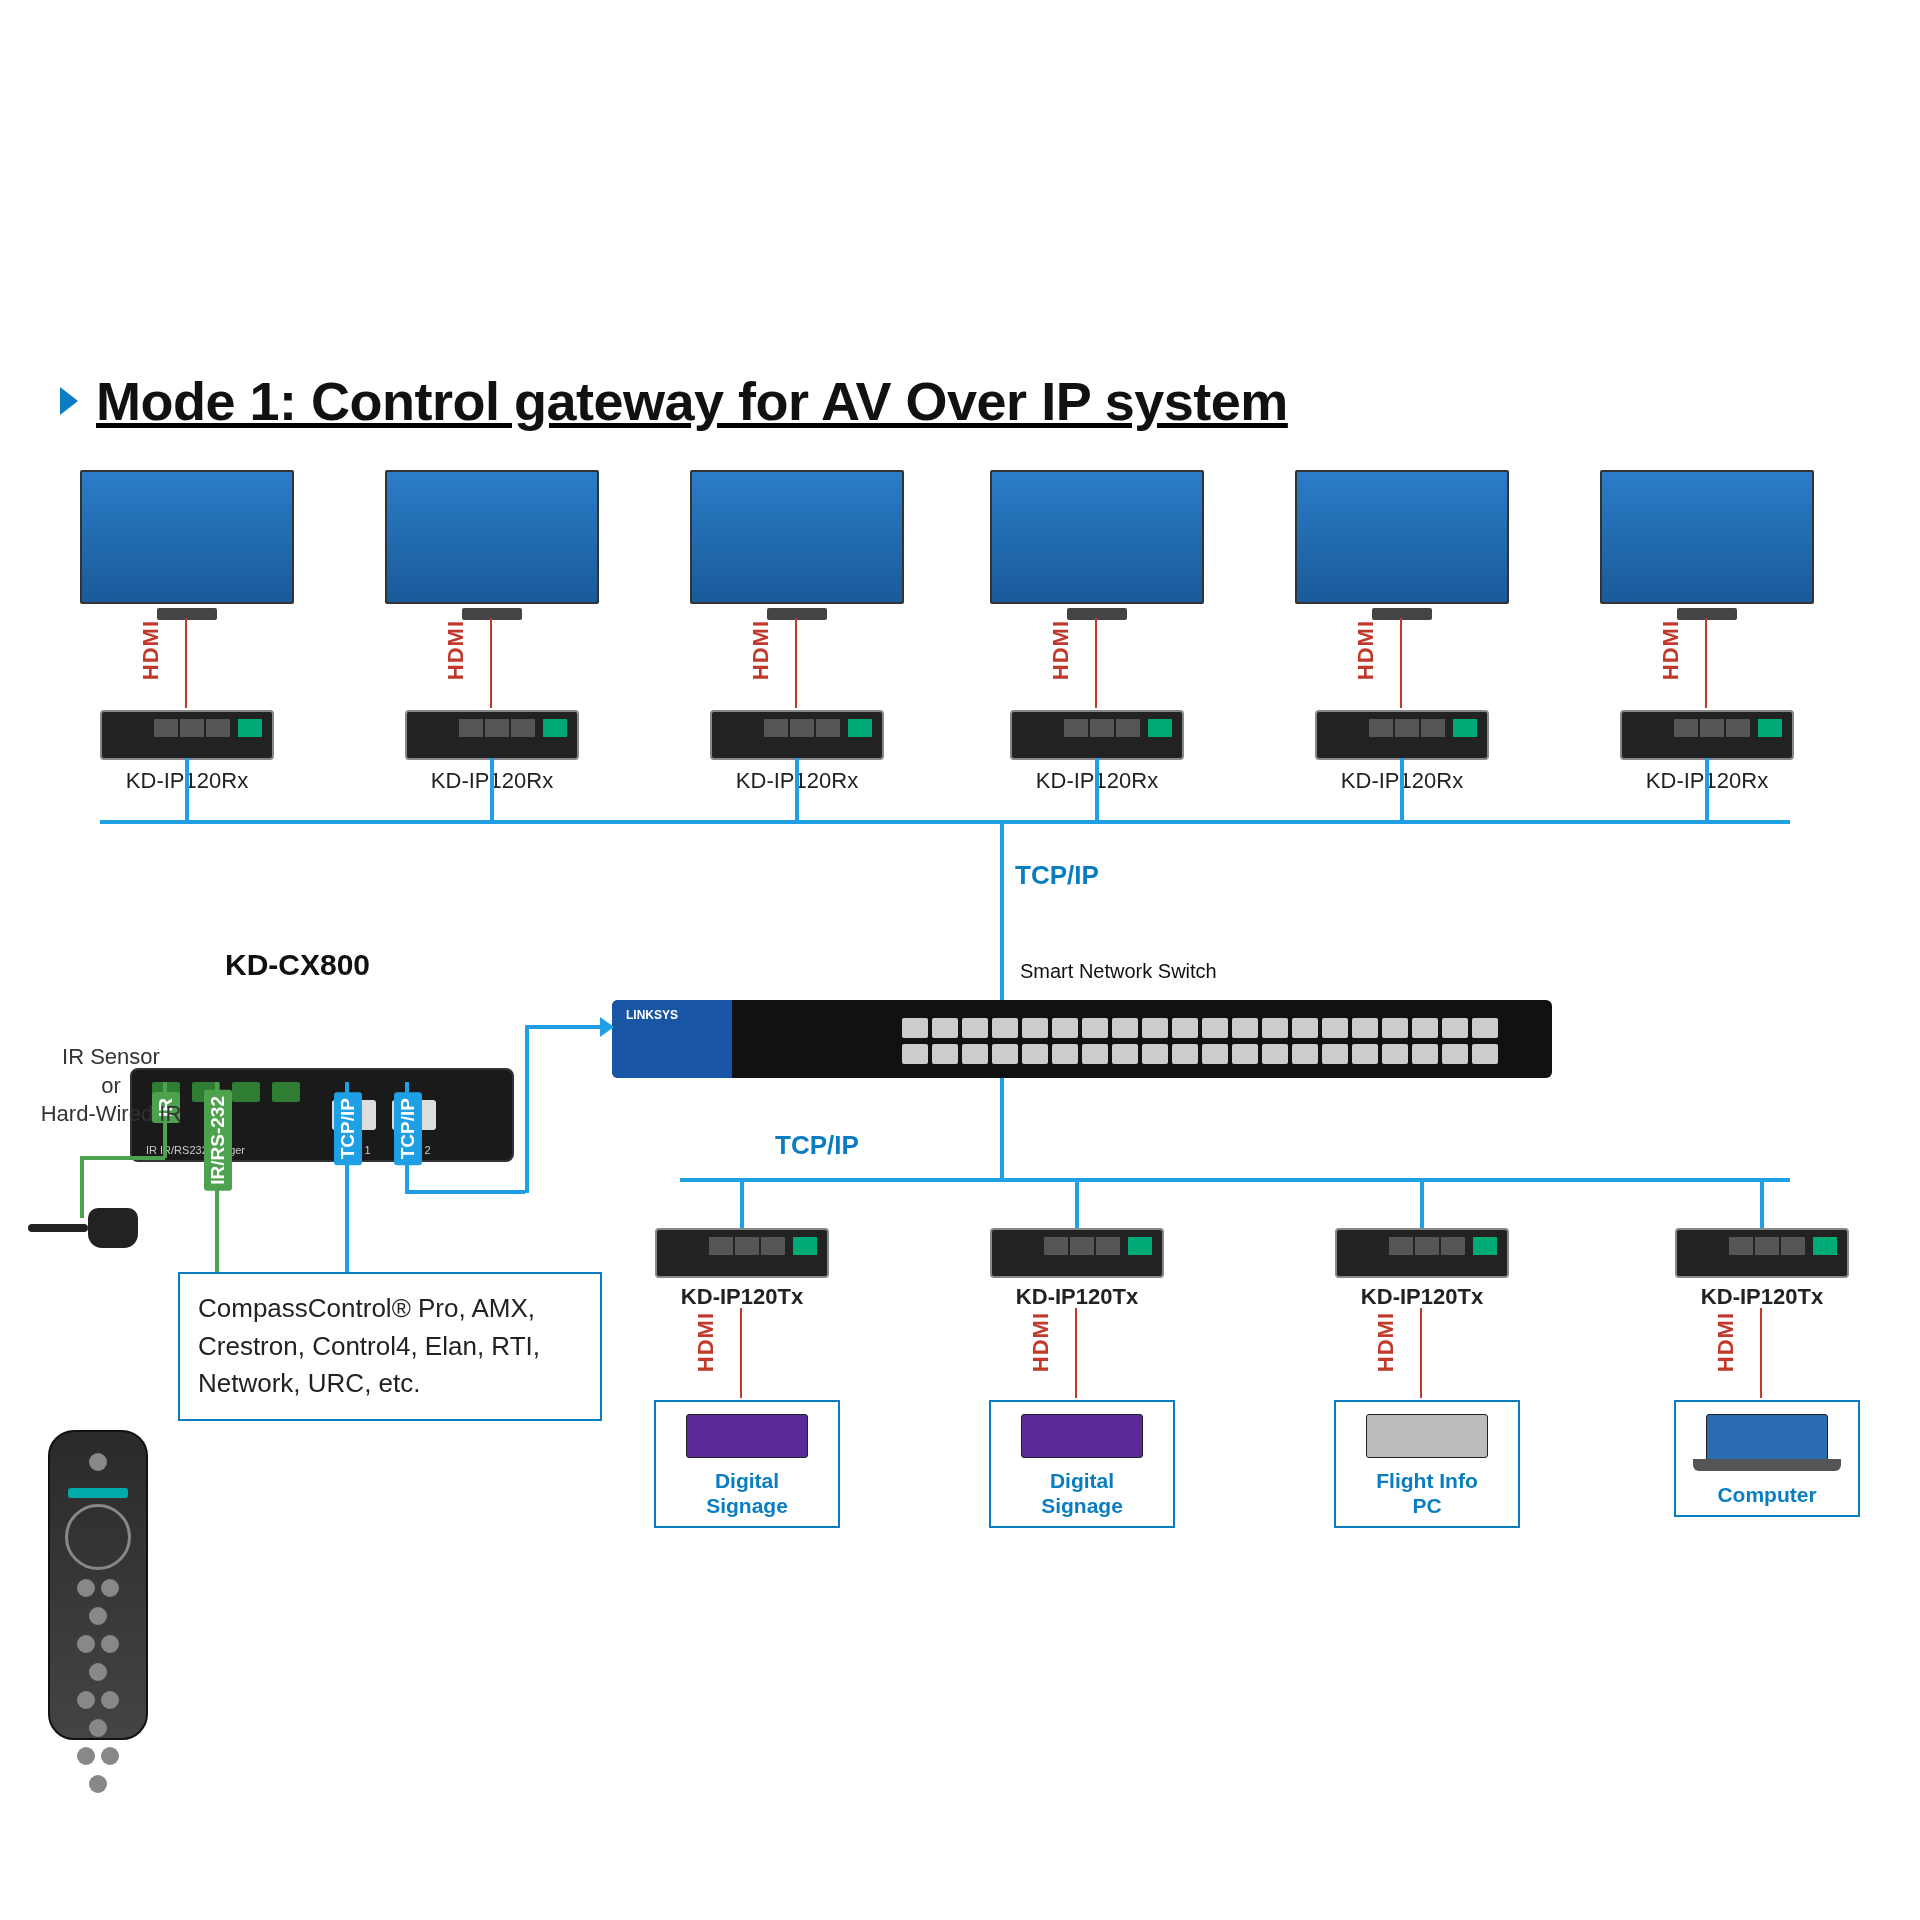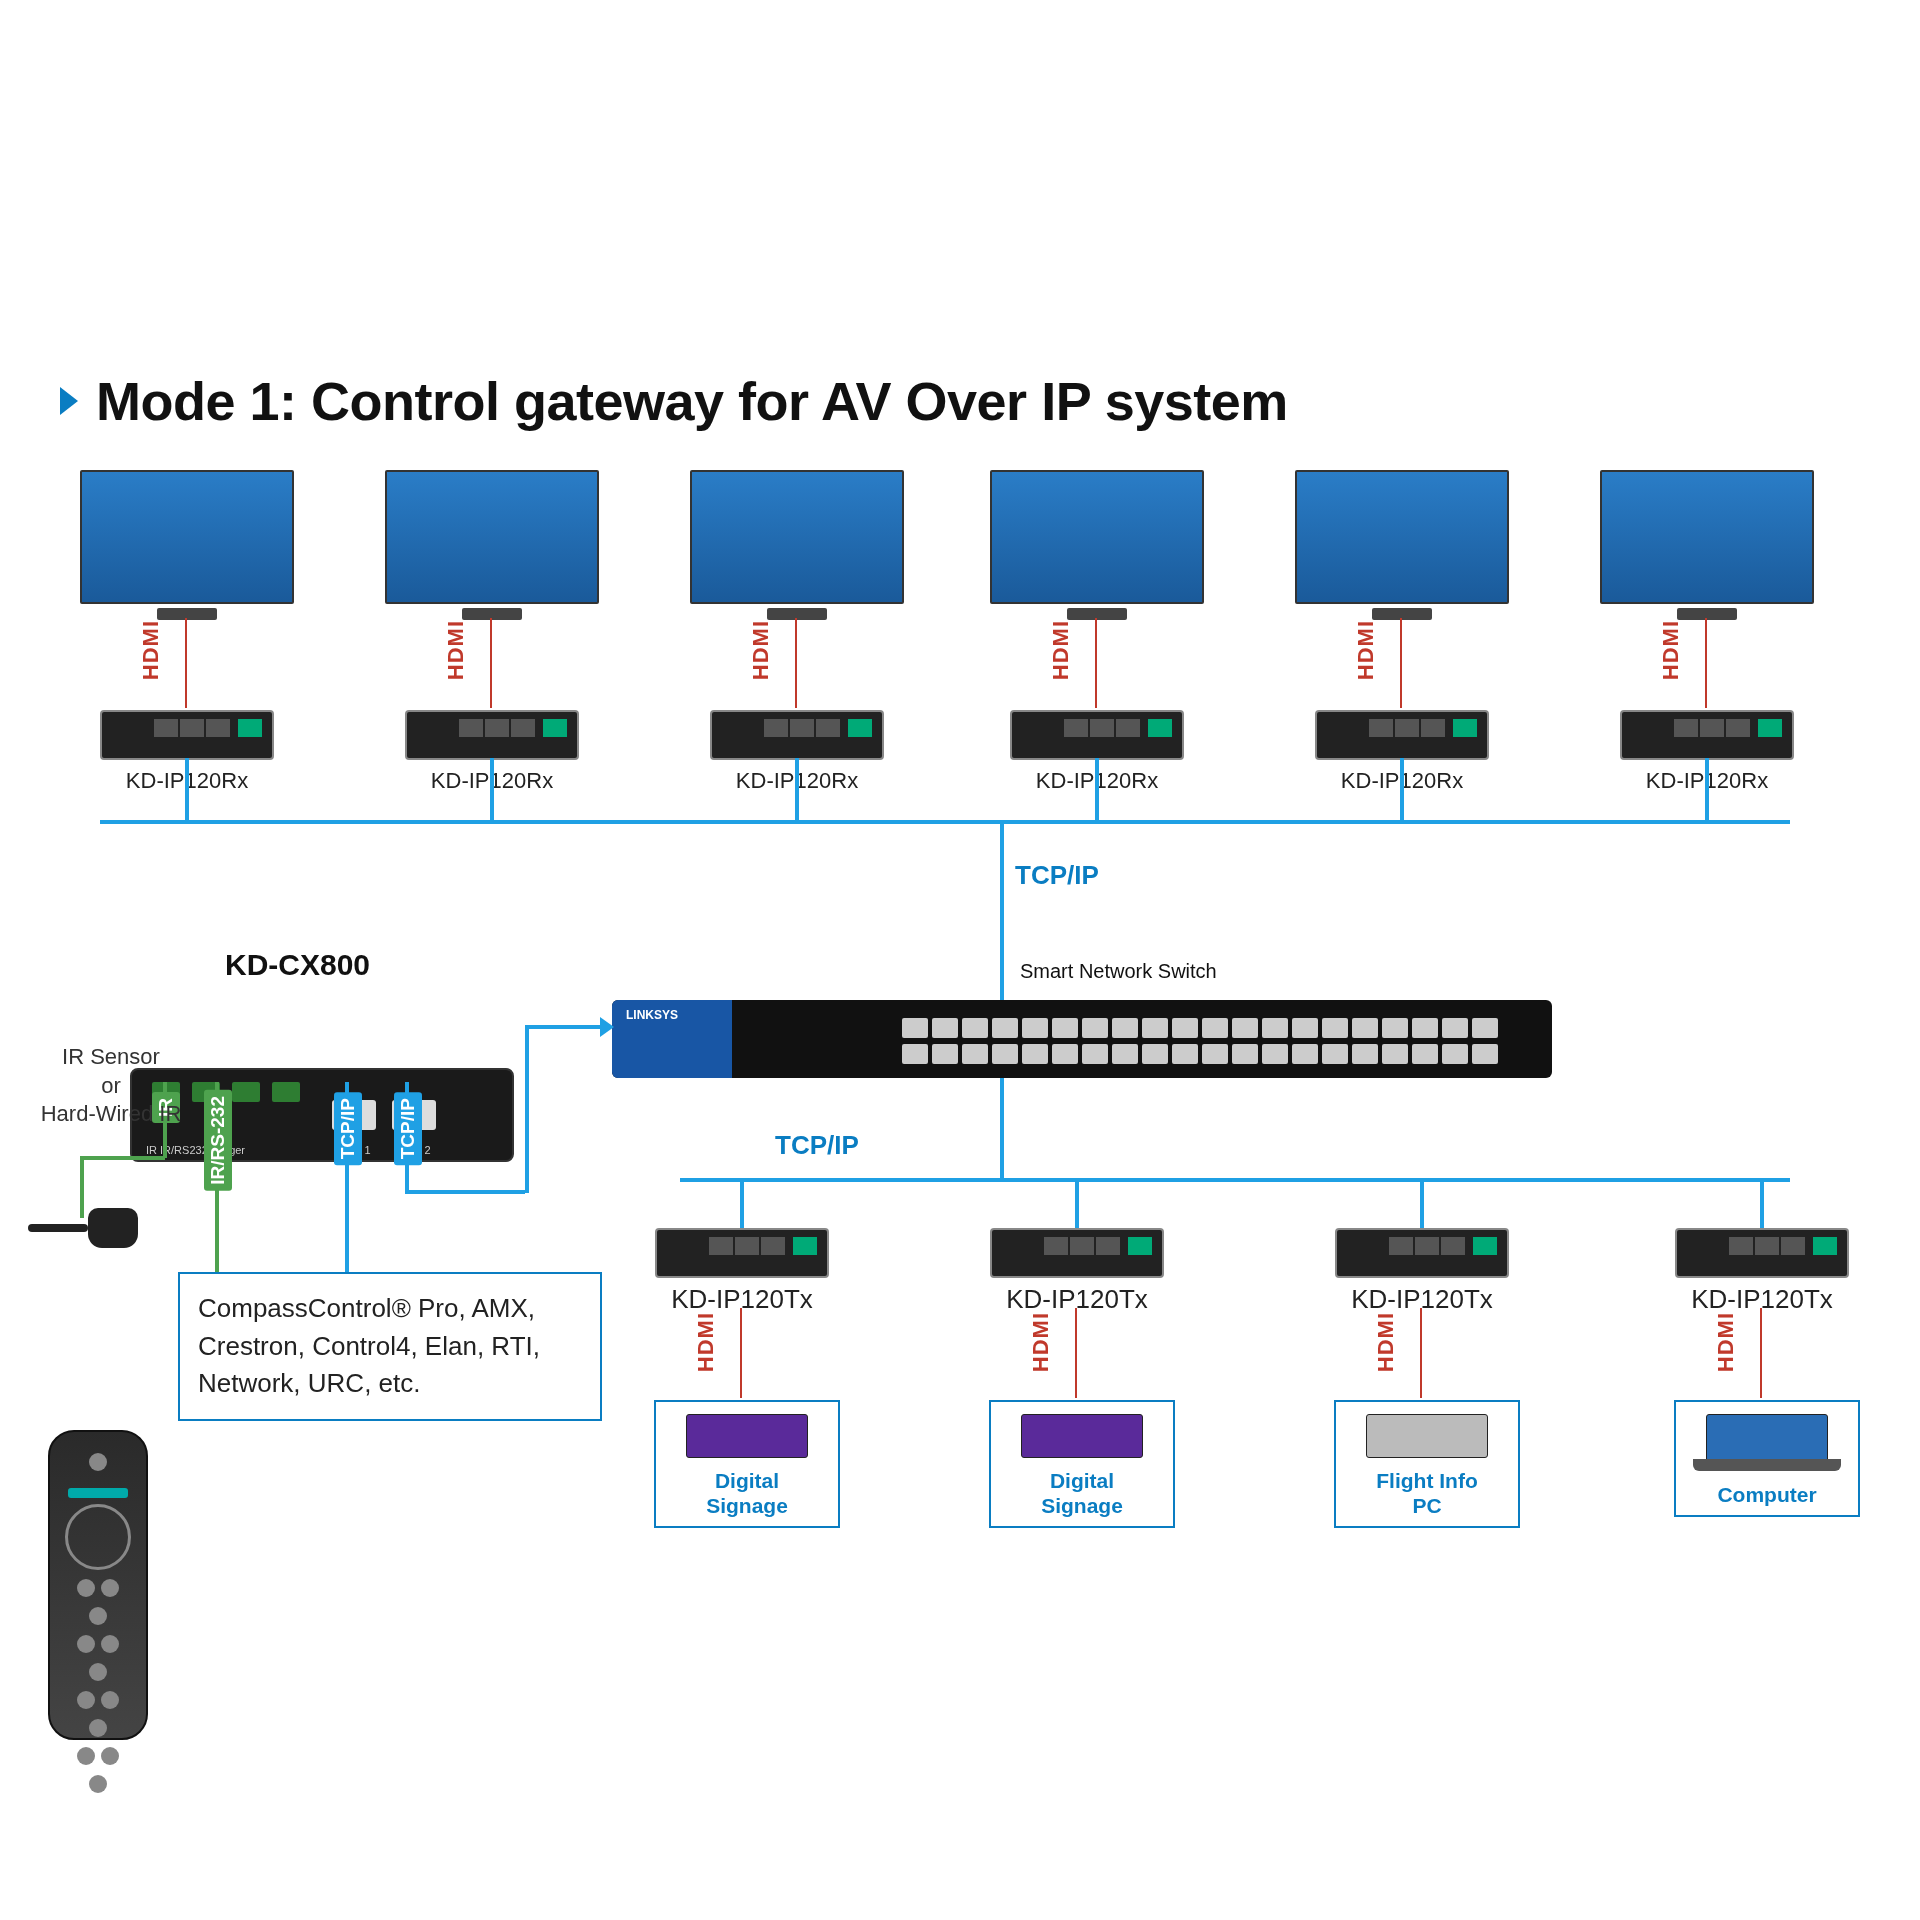--- a/index.html
+++ b/index.html
@@ -1,29 +1,29 @@
 <!DOCTYPE html>
 <html><head>
 <meta charset="utf-8">
 <style>
   html,body{margin:0;padding:0;background:#fff;font-family:Arial,Helvetica,sans-serif;}
   .page{position:relative;width:1920px;height:1920px;}
   .abs{position:absolute;}
-  .title-row{left:60px;top:370px;display:flex;align-items:center;gap:18px;}
+  .title-row{left:60px;top:370px;display:flex;align-items:center;gap:18px;text-decoration:underline;}
   .chevron{width:0;height:0;border-top:14px solid transparent;border-bottom:14px solid transparent;border-left:18px solid #0a7dc2;}
   .title{font-size:54px;font-weight:700;color:#111;letter-spacing:-0.5px;}
   
   .display{width:210px;height:130px;background:linear-gradient(180deg,#2a7dc7,#1a5a9a);border:2px solid #333;border-radius:2px;}
   .display-stand{width:60px;height:12px;background:#444;margin:0 auto;margin-top:4px;border-radius:2px;}
   .hdmi-vert{writing-mode:vertical-rl;transform:rotate(180deg);font-size:22px;font-weight:700;color:#c0392b;letter-spacing:1px;}
   .hdmi-line{width:2px;background:#c0392b;}
   .rx-box{width:170px;height:46px;background:#222;border:2px solid #888;border-radius:4px;position:relative;}
   .rx-box::after{content:"";position:absolute;top:7px;right:10px;width:24px;height:18px;background:#0a7;box-shadow:-32px 0 0 #555,-58px 0 0 #555,-84px 0 0 #555;}
   .rx-label{font-size:22px;color:#222;text-align:center;margin-top:8px;}
-  .tx-label{font-size:26px;color:#222;text-align:center;margin-top:6px;}
+  .tx-label{font-size:22px;color:#222;text-align:center;margin-top:6px;font-weight:bold;}
   .tcpip{font-size:26px;font-weight:700;color:#0a7dc2;}
   
   .cx800{width:380px;height:90px;background:#1a1a1a;border-radius:8px;border:2px solid #333;position:relative;}
   .cx800 .plug{position:absolute;width:28px;height:20px;background:#2e7d32;top:12px;border-radius:2px;}
   .cx800 .rj{position:absolute;width:44px;height:30px;background:#ddd;top:30px;border-radius:3px;}
   .cx-lab{font-size:11px;color:#ccc;position:absolute;bottom:4px;}
   .cx800-title{font-size:30px;color:#111;font-weight:600;}
   .sensor-label{font-size:22px;color:#333;text-align:center;line-height:1.3;}
   .remote{width:100px;height:310px;background:linear-gradient(180deg,#2a2a2a,#444);border-radius:26px;border:2px solid #111;position:relative;padding:18px 14px;box-sizing:border-box;}
   .remote .btn{width:18px;height:18px;background:#888;border-radius:50%;margin:3px;display:inline-block;}

